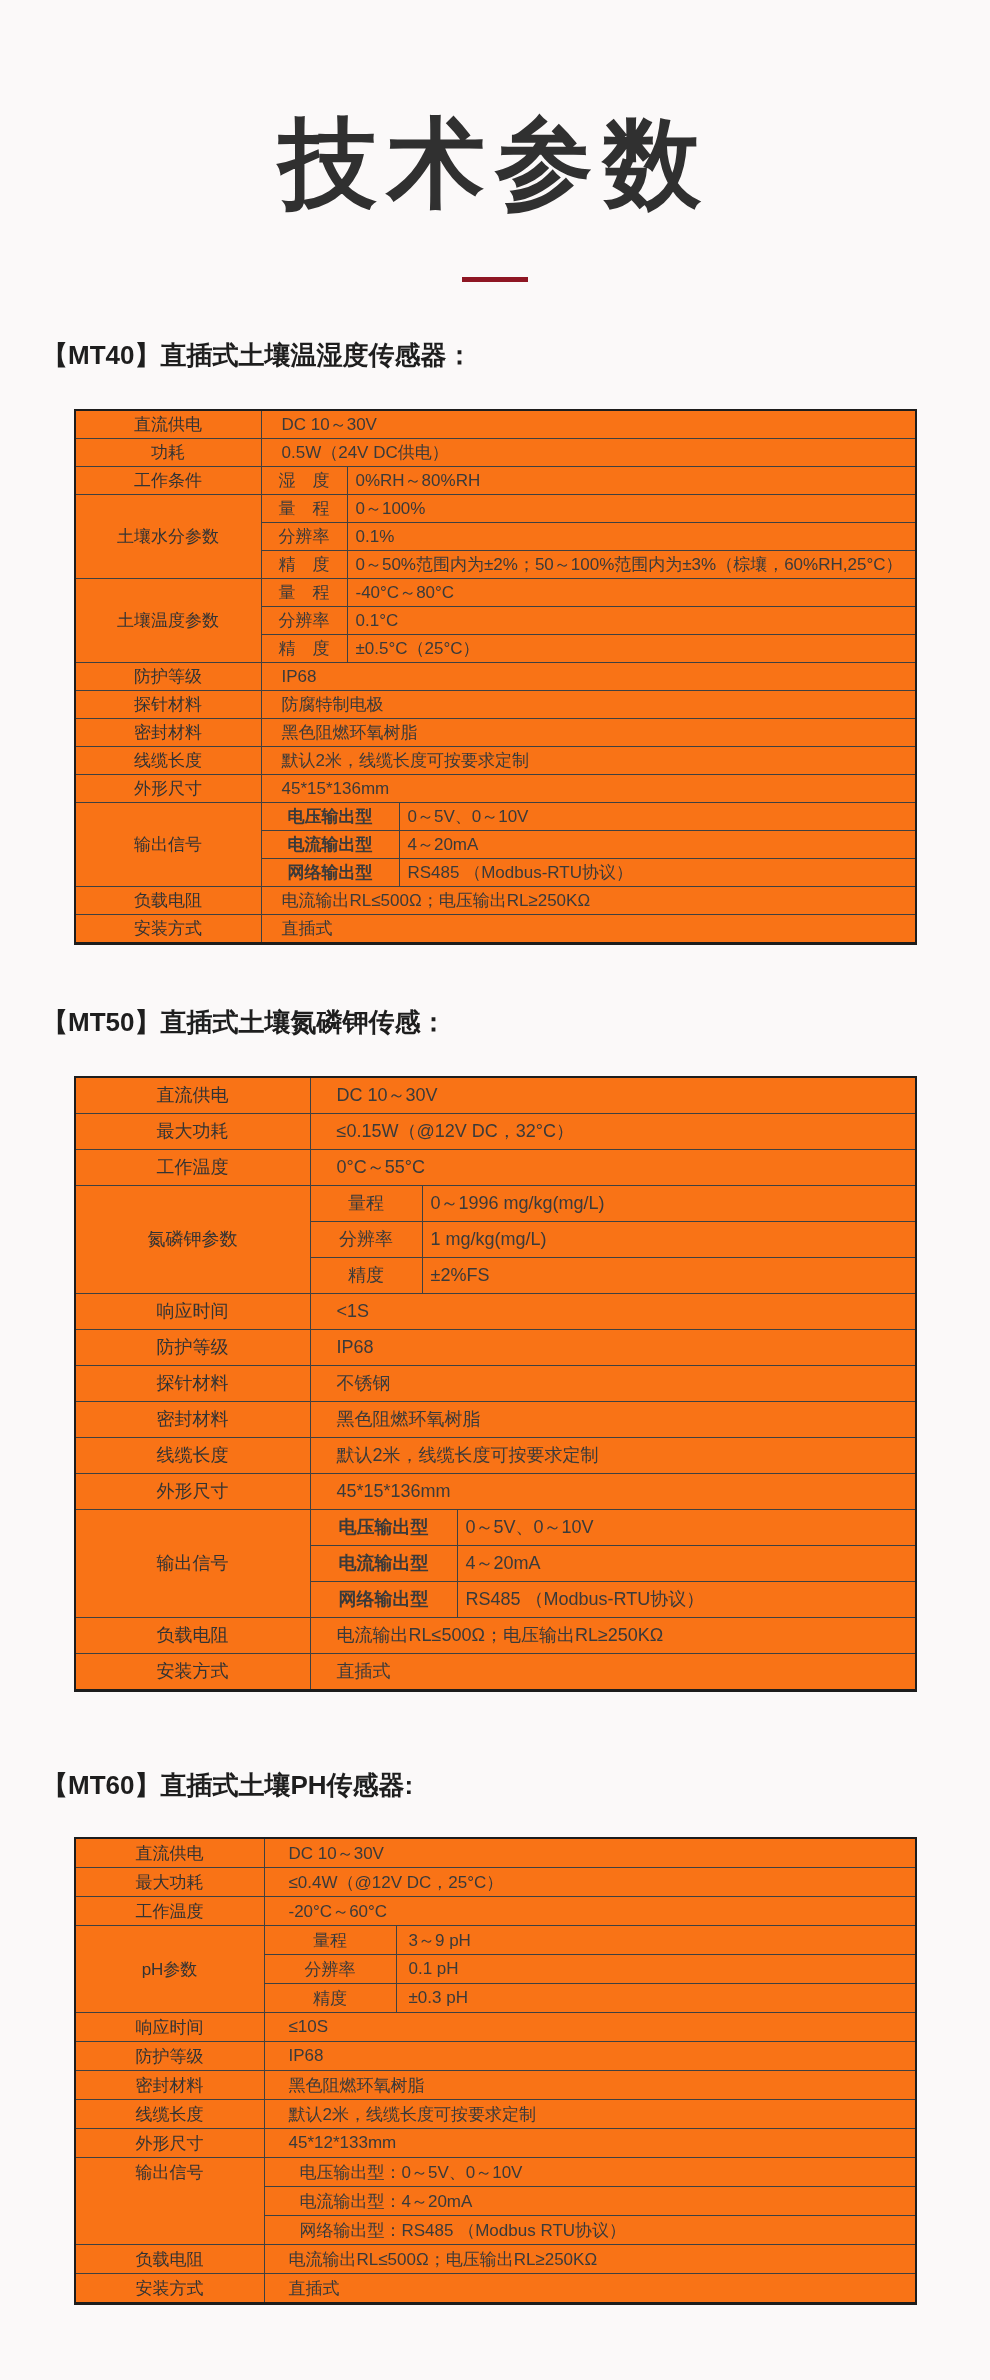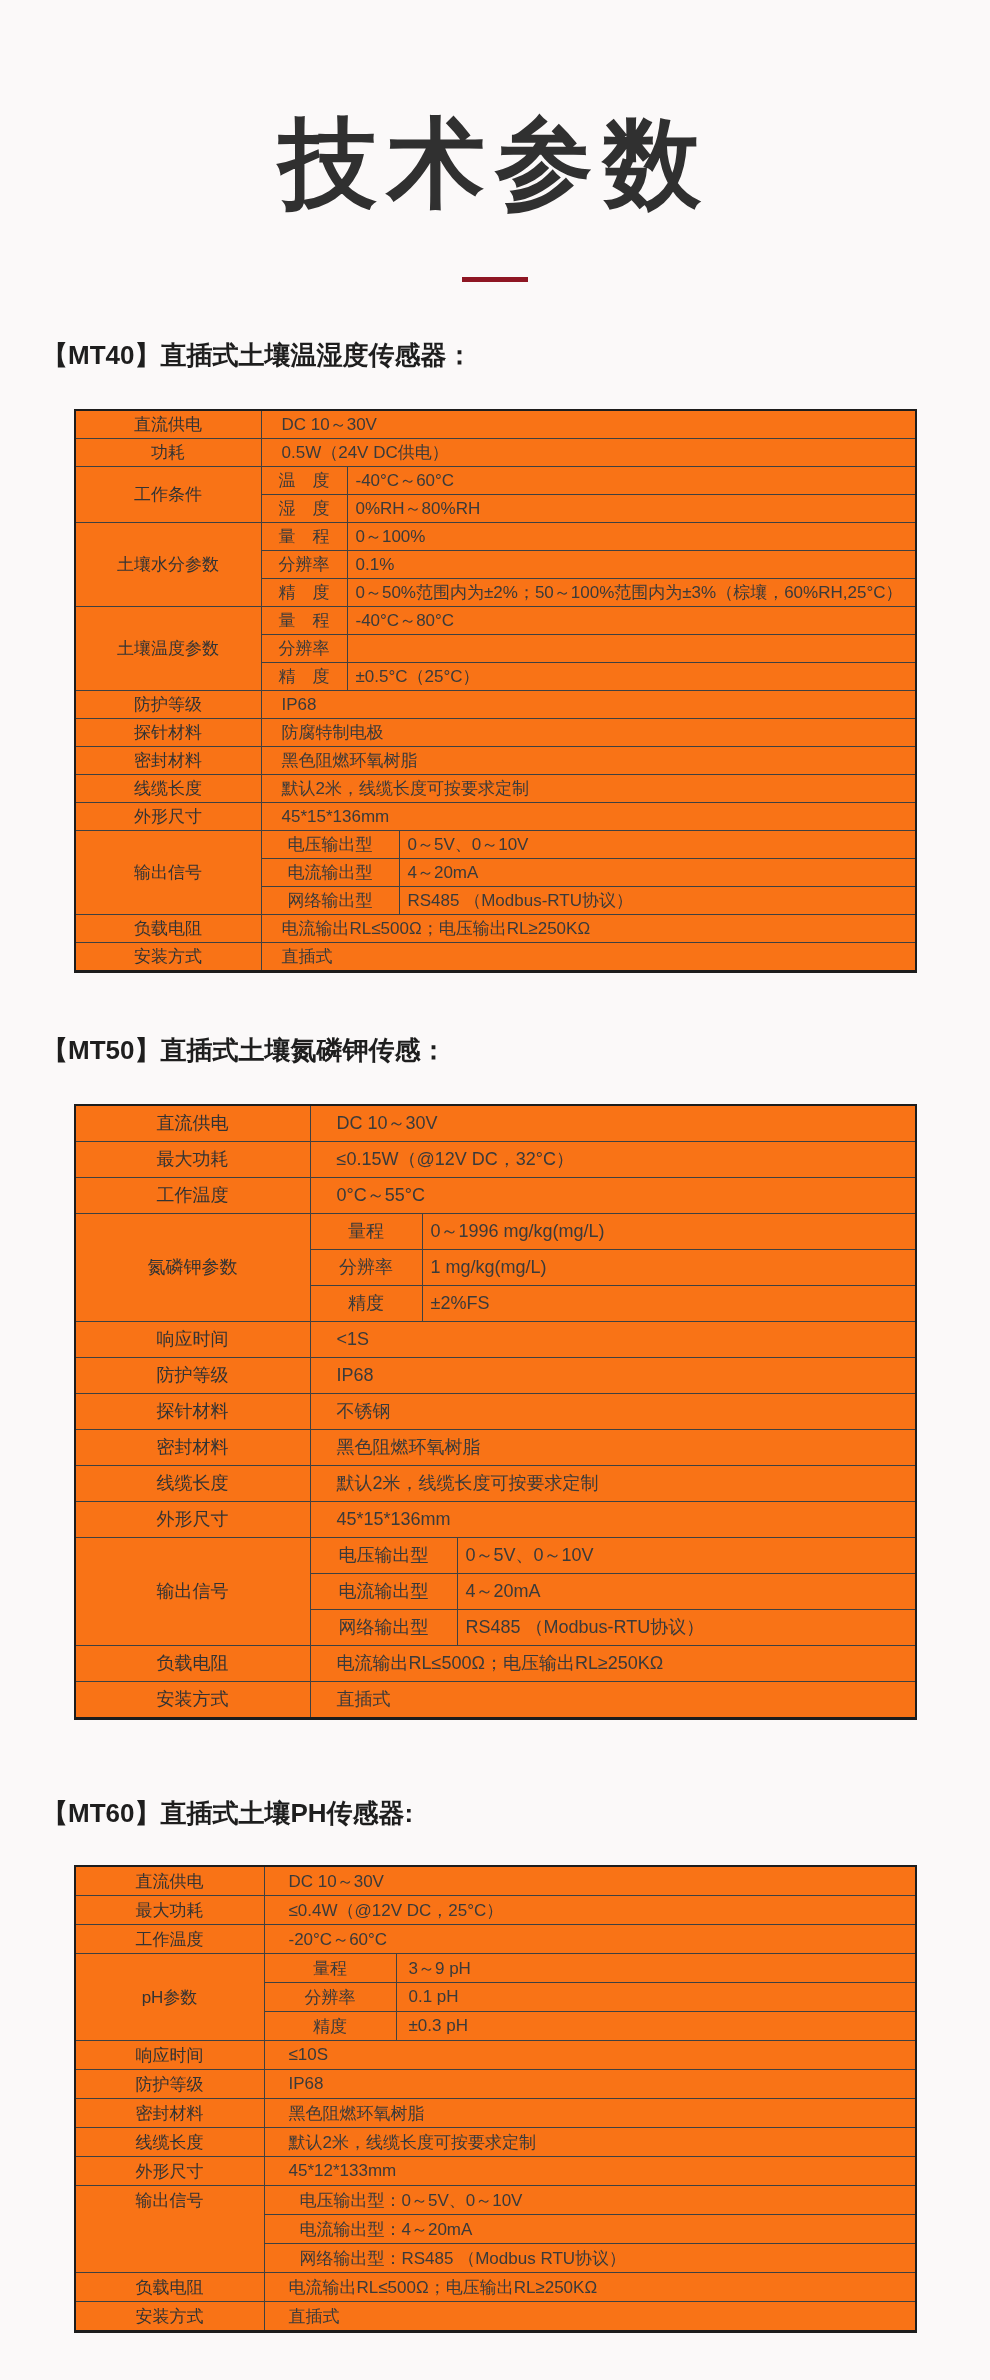--- a/index.html
+++ b/index.html
@@ -54,21 +54,21 @@
   .g-label.top { align-items: flex-start; padding-top: 3px; }
   .g-body { flex: 1; min-width: 0; }
   .subrow { display: flex; min-height: var(--rh); }
   .subrow + .subrow { border-top: 1px solid #404040; }
   .s-label {
     flex: 0 0 var(--swn);
     border-right: 1px solid #404040;
     display: flex; align-items: center; justify-content: center;
     white-space: nowrap;
   }
-  .s-label.wide { flex-basis: var(--sww); }
+  .s-label.wide { flex-basis: var(--sww); font-weight: bold; }
   .s-value {
     flex: 1; min-width: 0;
     display: flex; align-items: center;
     padding-left: var(--vp);
     white-space: nowrap; overflow: hidden;
   }
   .s-value.after-sub { padding-left: var(--svp); }
   .group.top-group .s-value { padding-left: 35px; }
 </style>
 </head>
@@ -94,24 +94,20 @@
           <div class="g-body">
             <div class="subrow">
               <div class="s-value">0.5W（24V DC供电）</div>
             </div>
           </div>
         </div>
         <div class="group">
           <div class="g-label">工作条件</div>
           <div class="g-body">
             <div class="subrow">
-              <div class="s-label">温　度</div>
-              <div class="s-value after-sub">-40°C～60°C</div>
-            </div>
-            <div class="subrow">
               <div class="s-label">湿　度</div>
               <div class="s-value after-sub">0%RH～80%RH</div>
             </div>
           </div>
         </div>
         <div class="group">
           <div class="g-label">土壤水分参数</div>
           <div class="g-body">
             <div class="subrow">
               <div class="s-label">量　程</div>
@@ -129,20 +125,21 @@
         </div>
         <div class="group">
           <div class="g-label">土壤温度参数</div>
           <div class="g-body">
             <div class="subrow">
               <div class="s-label">量　程</div>
               <div class="s-value after-sub">-40°C～80°C</div>
             </div>
             <div class="subrow">
               <div class="s-label">分辨率</div>
+              <div class="s-value after-sub">0.1°C</div>
             </div>
             <div class="subrow">
               <div class="s-label">精　度</div>
               <div class="s-value after-sub">±0.5°C（25°C）</div>
             </div>
           </div>
         </div>
         <div class="group">
           <div class="g-label">防护等级</div>
           <div class="g-body">

